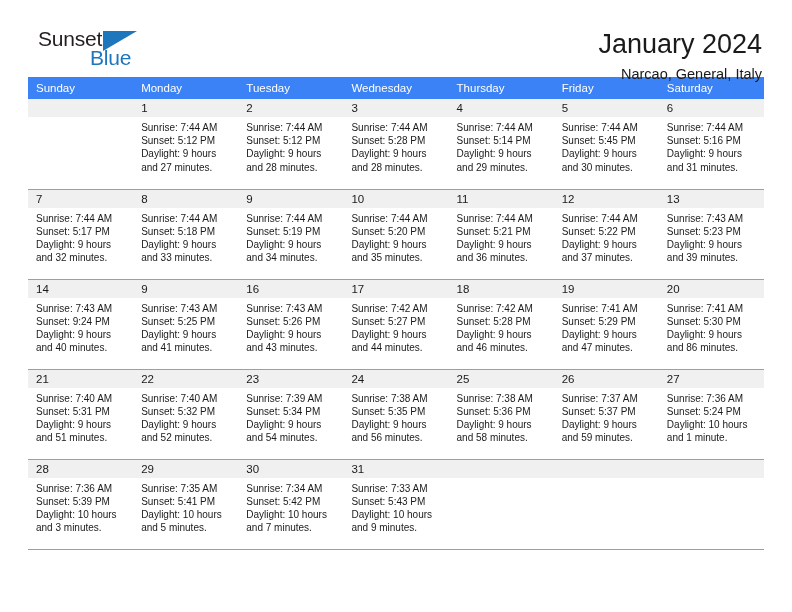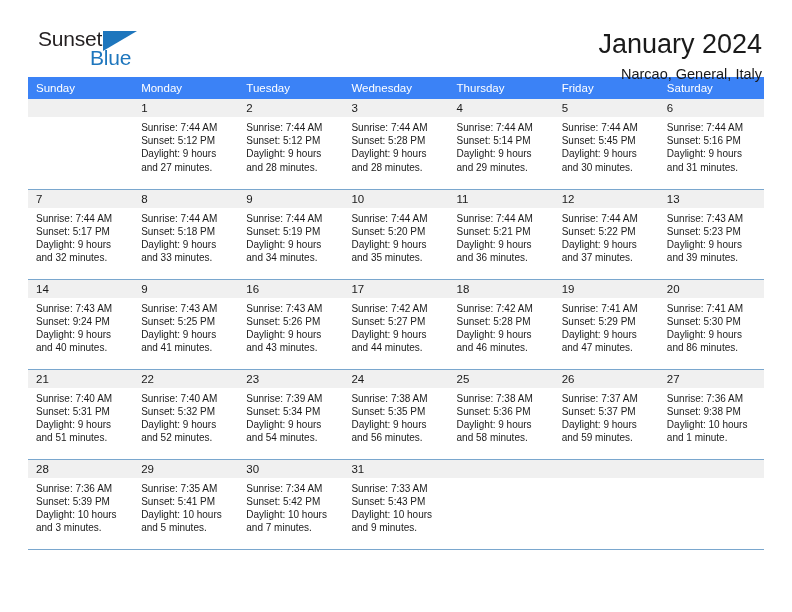--- a/index.html
+++ b/index.html
@@ -402,21 +402,21 @@
               <div>Sunrise: 7:37 AM</div>
               <div>Sunset: 5:37 PM</div>
               <div>Daylight: 9 hours</div>
               <div>and 59 minutes.</div>
             </div>
           </td>
           <td>
             <div class="daynum">27</div>
             <div class="info">
               <div>Sunrise: 7:36 AM</div>
-              <div>Sunset: 9:38 PM</div>
+              <div>Sunset: 5:24 PM</div>
               <div>Daylight: 10 hours</div>
               <div>and 1 minute.</div>
             </div>
           </td>
         </tr>
         <tr>
           <td>
             <div class="daynum">28</div>
             <div class="info">
               <div>Sunrise: 7:36 AM</div>

